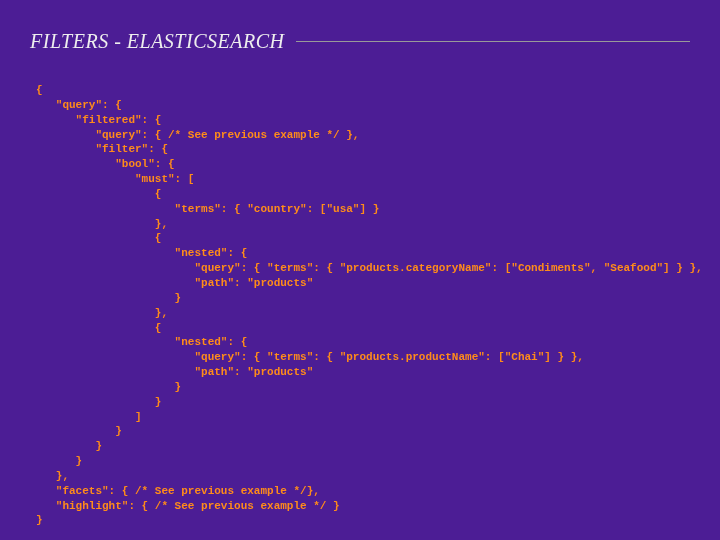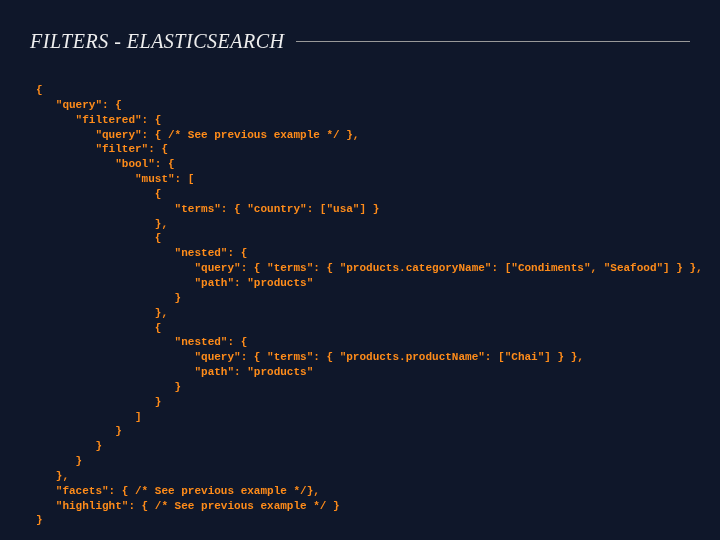--- a/index.html
+++ b/index.html
@@ -8,21 +8,21 @@
     width: 720px;
     height: 540px;
     background: #000;
     color: #fff;
     font-family: Georgia, 'Times New Roman', serif;
     overflow: hidden;
   }
   .slide {
     width: 720px;
     height: 540px;
-    background: #0f172a;
+    background: #4c1d95;
     box-sizing: border-box;
     padding: 30px 30px 0 30px;
   }
   .title-row {
     display: flex;
     align-items: center;
     gap: 12px;
     margin-bottom: 30px;
   }
   .title {

